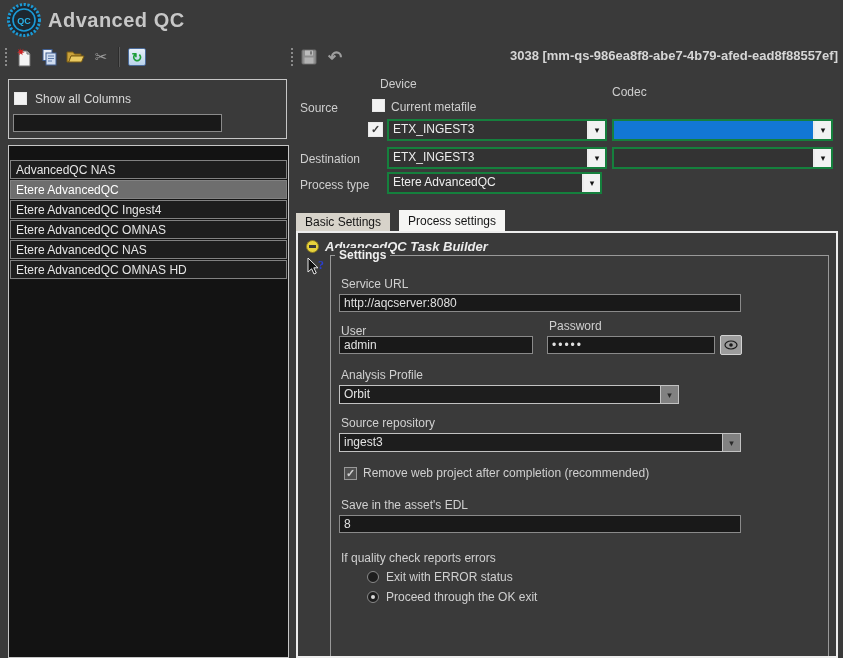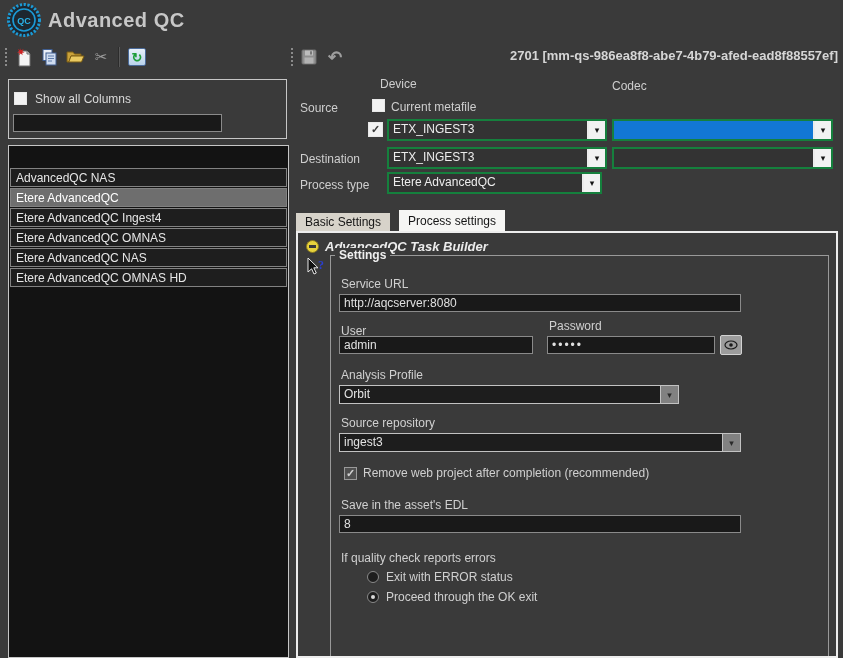--- a/index.html
+++ b/index.html
@@ -27,21 +27,21 @@
   
   .groupbox { position:absolute; left:8px; top:79px; width:279px; height:60px; border:1px solid #c6c6c6; }
   .cb { width:13px; height:13px; background:#f2f2f2; border:1px solid #e8e8e8; display:flex; align-items:center; justify-content:center; font-size:11px; color:#3c3c3c; font-weight:bold; line-height:1; }
   .cb .mark { visibility:hidden; }
   .cb.on .mark { visibility:visible; }
   .gb-row { position:absolute; left:5px; top:12px; display:flex; align-items:flex-start; gap:8px; }
   .gb-label { font-size:12px; color:#dadada; }
   .txt { background:#191919; border:1px solid #8a8a8a; color:#e0e0e0; font-size:12px; font-family:"Liberation Sans",sans-serif; padding:1px 4px; outline:none; }
   .filter-input { position:absolute; left:4px; top:34px; width:209px; height:18px; }
 
-  .list-panel { position:absolute; left:8px; top:145px; width:281px; height:513px; border:1px solid #c6c6c6; background:#131313; padding-top:22px; }
+  .list-panel { position:absolute; left:8px; top:145px; width:281px; height:513px; border:1px solid #c6c6c6; background:#131313; padding-top:14px; }
   .list-item { margin:0 1px 1px 1px; height:19px; line-height:18px; border:1px solid #828282; background:#1e1e1e; color:#e6e6e6; font-size:12px; padding-left:5px; cursor:default; }
   .list-item.on { background:#6e6e6e; color:#fff; }
 
   
   .rlabel { position:absolute; font-size:12px; color:#cecece; }
   .combo { position:absolute; display:flex; border:2px solid #15803d; background:#333; height:22px; }
   .combo .ctext { flex:1; font-size:12px; color:#ededed; padding:1px 4px; overflow:hidden; white-space:nowrap; }
   .combo .cbtn { width:18px; background:#f2f2f2; display:flex; align-items:center; justify-content:center; font-size:9px; color:#151515; border-left:2px solid #ececec; }
   .combo.bluefill .ctext { background:#1277d4; }
   .srccb { position:absolute; }
@@ -131,21 +131,21 @@
         <rect x="4" y="1.5" width="8" height="5" fill="#bdbdbd"></rect>
         <rect x="9" y="2.3" width="2" height="3.2" fill="#777"></rect>
         <rect x="3.5" y="8.5" width="9" height="6" fill="#b3b3b3"></rect>
       </svg>
     </div>
     <div class="tbtn">
       <span class="glyph-undo">↶</span>
     </div>
   </div>
 
-  <div class="session-id">2701 [mm-qs-986ea8f8-abe7-4b79-afed-ead8f88557ef]</div>
+  <div class="session-id">3038 [mm-qs-986ea8f8-abe7-4b79-afed-ead8f88557ef]</div>
 
   <div class="groupbox">
     <div class="gb-row">
       <div class="cb">
           <span class="mark">✓</span>
         </div>
       <span class="gb-label">Show all Columns</span>
     </div>
     <input class="txt filter-input" value="" style="">
   </div>
@@ -153,21 +153,21 @@
   <div class="list-panel">
     <div class="list-item">AdvancedQC NAS</div>
     <div class="list-item on">Etere AdvancedQC</div>
     <div class="list-item">Etere AdvancedQC Ingest4</div>
     <div class="list-item">Etere AdvancedQC OMNAS</div>
     <div class="list-item">Etere AdvancedQC NAS</div>
     <div class="list-item">Etere AdvancedQC OMNAS HD</div>
   </div>
 
   <div class="rlabel" style="left:380px;top:77px;">Device</div>
-  <div class="rlabel" style="left:612px;top:79px;">Codec</div>
+  <div class="rlabel" style="left:612px;top:85px;">Codec</div>
 
   <div class="rlabel" style="left:300px;top:101px;">Source</div>
   <div class="cb srccb" style="left:372px;top:99px;">
       <span class="mark">✓</span>
     </div>
   <div class="rlabel" style="left:391px;top:100px;">Current metafile</div>
 
   <div class="cb srccb on" style="left:368px;top:122px;width:15px;height:15px;">
       <span class="mark">✓</span>
     </div>

